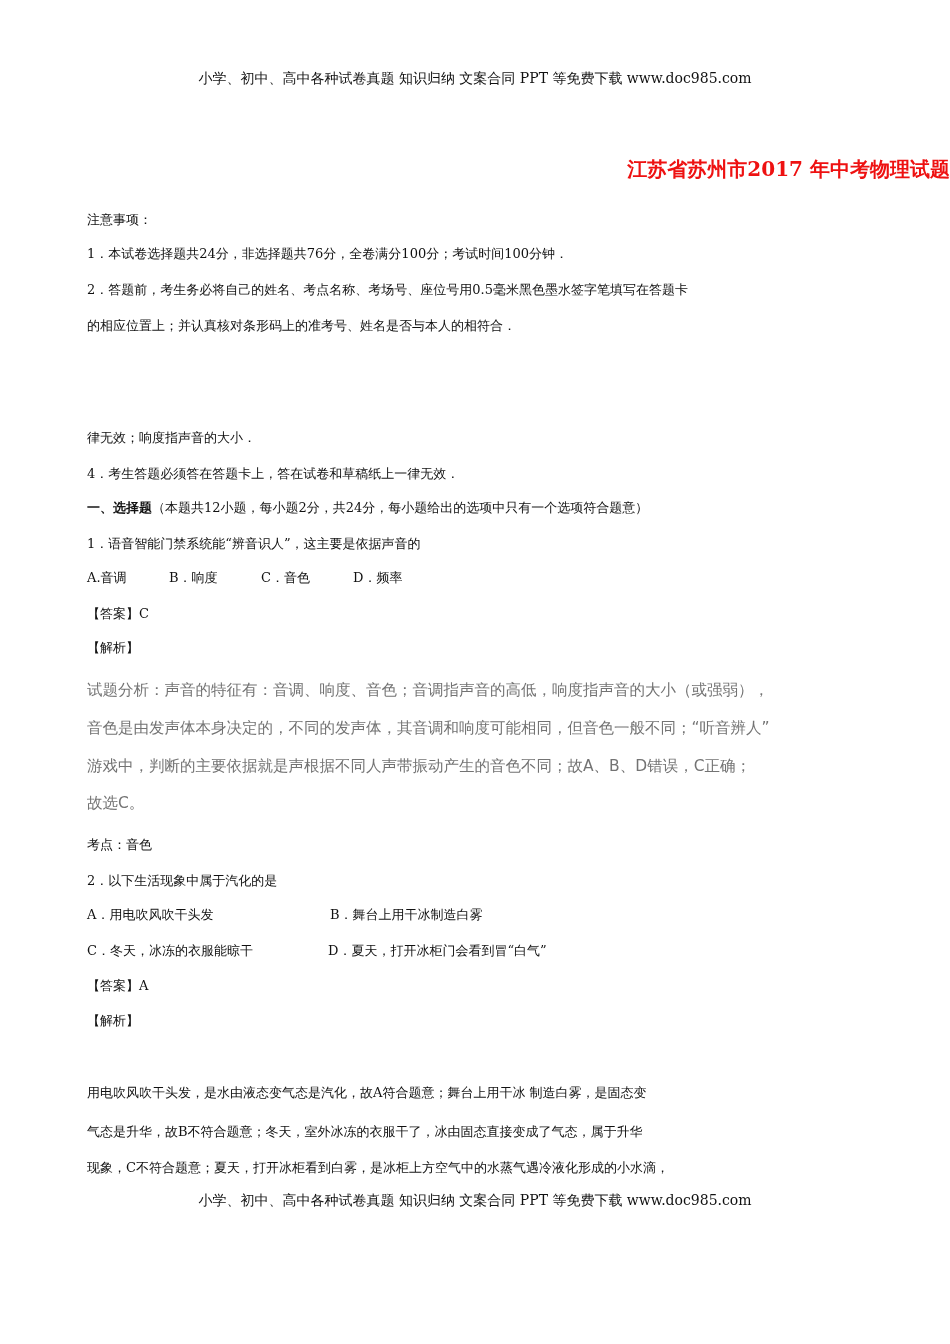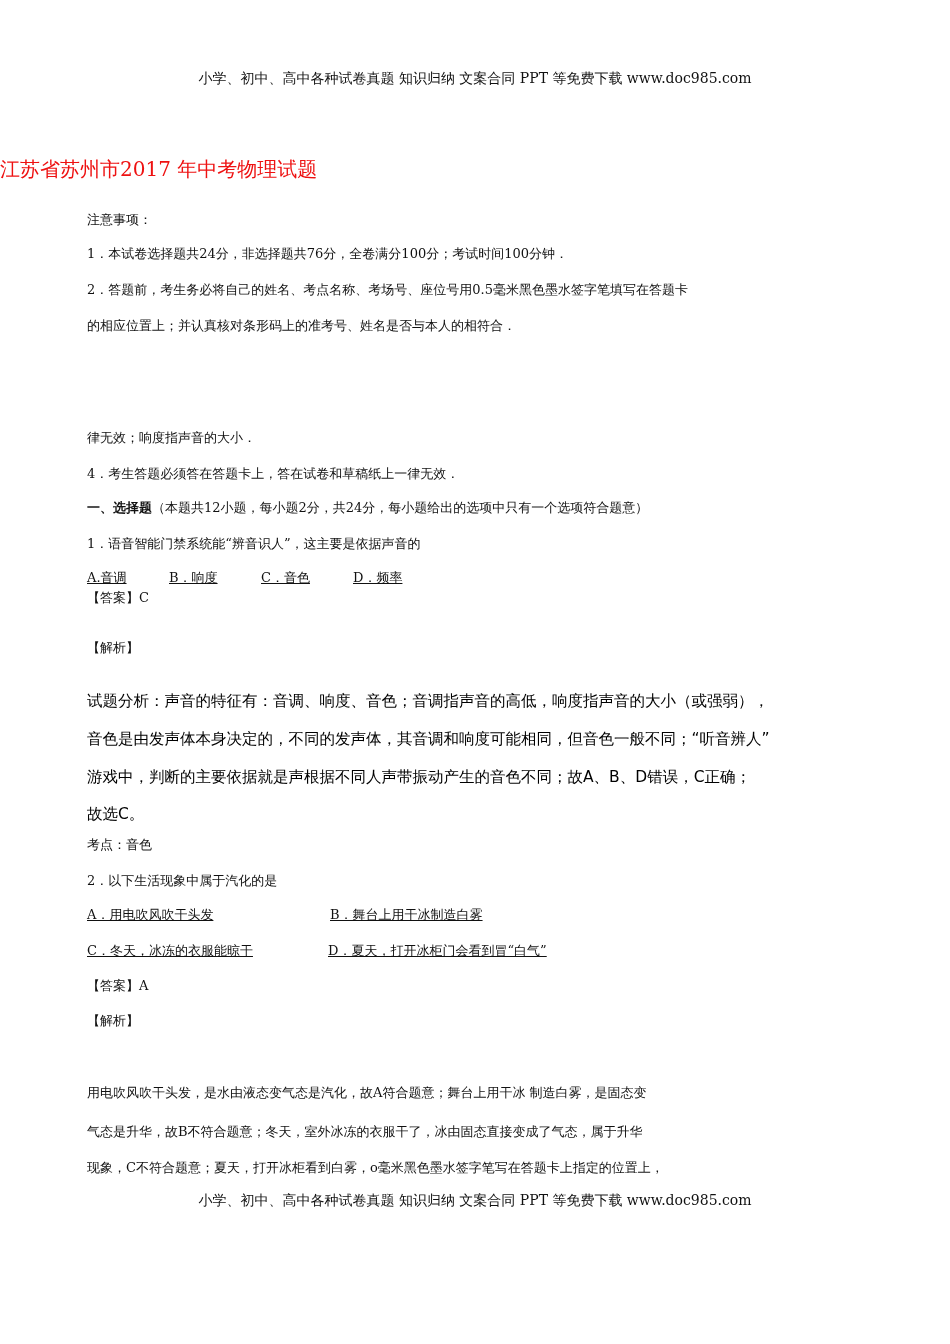--- a/index.html
+++ b/index.html
@@ -1,26 +1,26 @@
 <!DOCTYPE html>
 <html><head>
   <meta charset="utf-8">
   <style>
     html, body { margin: 0; padding: 0; background: #ffffff; }
     body { width: 950px; height: 1344px; position: relative; overflow: hidden;
            font-family: "DejaVu Serif", "Liberation Serif", serif; color: #111; }
     .page { position: absolute; left: 0; top: 0; width: 950px; height: 1344px; }
     .hdr { position: absolute; left: 0; width: 950px; text-align: center; font-size: 14px; color: #111;
            font-family: "DejaVu Serif", "Liberation Serif", serif; white-space: nowrap; }
-    .title { position: absolute; left: 0; top: 156px; width: 950px; text-align: left; font-size: 20px;
-             font-weight: normal; color: #ee1111; white-space: nowrap; }
+    .title { position: absolute; left: 0; top: 156px; width: 950px; text-align: right; font-size: 20px;
+             font-weight: bold; color: #ee1111; white-space: nowrap; }
     .line { position: absolute; left: 87px; font-size: 13px; white-space: nowrap; line-height: 20px; }
-    .red { color: #000000; font-family: "DejaVu Sans", "Liberation Sans", sans-serif; font-size: 15.5px; margin-top: 11px; }
+    .red { color: #737373; font-family: "DejaVu Sans", "Liberation Sans", sans-serif; font-size: 15.5px; }
     .bold { font-weight: bold; margin-top: 24px; }
-    .opt { display: inline-block; text-decoration: underline; }
+    .opt { display: inline-block; }
   </style>
 </head>
 <body>
 
 <div class="page">
   <div class="hdr" style="top:70px">小学、初中、高中各种试卷真题 知识归纳 文案合同 PPT 等免费下载   www.doc985.com</div>
   <div class="title">江苏省苏州市2017 年中考物理试题</div>
 
   <div class="line" style="top:210px">注意事项：</div>
   <div class="line" style="top:244px">1．本试卷选择题共24分，非选择题共76分，全卷满分100分；考试时间100分钟．</div>
@@ -30,21 +30,21 @@
   <div class="line" style="top:464px">4．考生答题必须答在答题卡上，答在试卷和草稿纸上一律无效．</div>
 
   <div class="line" style="top:498px">
     <span class="bold">一、选择题</span><span>（本题共12小题，每小题2分，共24分，每小题给出的选项中只有一个选项符合题意）</span>
   </div>
 
   <div class="line" style="top:534px">1．语音智能门禁系统能“辨音识人”，这主要是依据声音的</div>
   <div class="line" style="top:568px">
     <span class="opt" style="width:82px">A.音调</span><span class="opt" style="width:92px">B．响度</span><span class="opt" style="width:92px">C．音色</span><span class="opt">D．频率</span>
   </div>
-  <div class="line" style="top:588px">【答案】C</div>
+  <div class="line" style="top:604px">【答案】C</div>
   <div class="line" style="top:638px">【解析】</div>
 
   <div class="line red" style="top:680px">试题分析：声音的特征有：音调、响度、音色；音调指声音的高低，响度指声音的大小（或强弱），</div>
   <div class="line red" style="top:718px">音色是由发声体本身决定的，不同的发声体，其音调和响度可能相同，但音色一般不同；“听音辨人”</div>
   <div class="line red" style="top:756px">游戏中，判断的主要依据就是声根据不同人声带振动产生的音色不同；故A、B、D错误，C正确；</div>
   <div class="line red" style="top:793px">故选C。</div>
 
   <div class="line" style="top:835px">考点：音色</div>
 
   <div class="line" style="top:871px">2．以下生活现象中属于汽化的是</div>
@@ -52,16 +52,16 @@
     <span class="opt" style="width:243px">A．用电吹风吹干头发</span><span class="opt">B．舞台上用干冰制造白雾</span>
   </div>
   <div class="line" style="top:941px">
     <span class="opt" style="width:241px">C．冬天，冰冻的衣服能晾干</span><span class="opt">D．夏天，打开冰柜门会看到冒“白气”</span>
   </div>
   <div class="line" style="top:976px">【答案】A</div>
   <div class="line" style="top:1011px">【解析】</div>
 
   <div class="line" style="top:1083px">用电吹风吹干头发，是水由液态变气态是汽化，故A符合题意；舞台上用干冰 制造白雾，是固态变</div>
   <div class="line" style="top:1122px">气态是升华，故B不符合题意；冬天，室外冰冻的衣服干了，冰由固态直接变成了气态，属于升华</div>
-  <div class="line" style="top:1158px">现象，C不符合题意；夏天，打开冰柜看到白雾，o毫米黑色墨水签字笔写在答题卡上指定的位置上，</div>
+  <div class="line" style="top:1158px">现象，C不符合题意；夏天，打开冰柜看到白雾，是冰柜上方空气中的水蒸气遇冷液化形成的小水滴，</div>
 
   <div class="hdr" style="top:1192px">小学、初中、高中各种试卷真题 知识归纳 文案合同 PPT 等免费下载   www.doc985.com</div>
 </div>
 
 </body></html>

